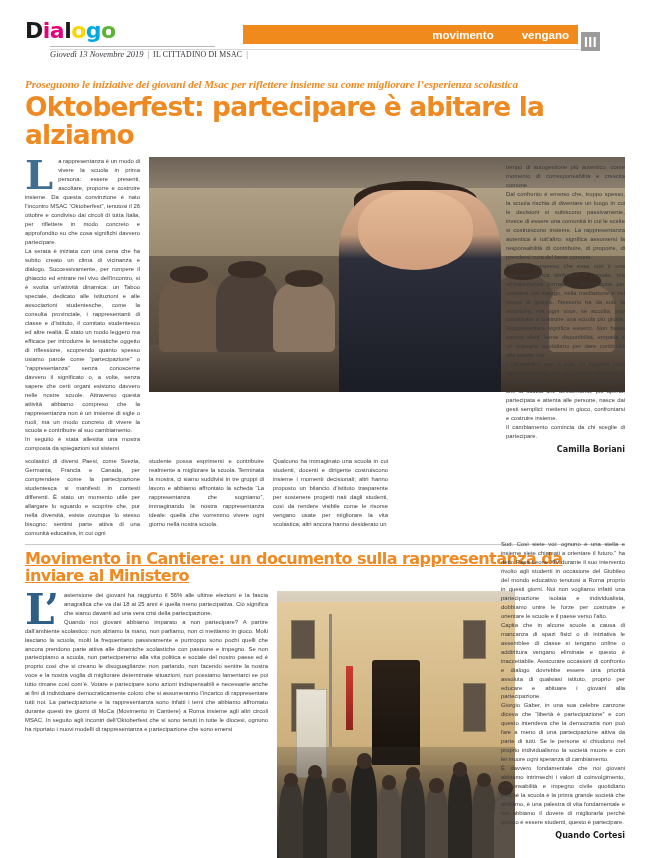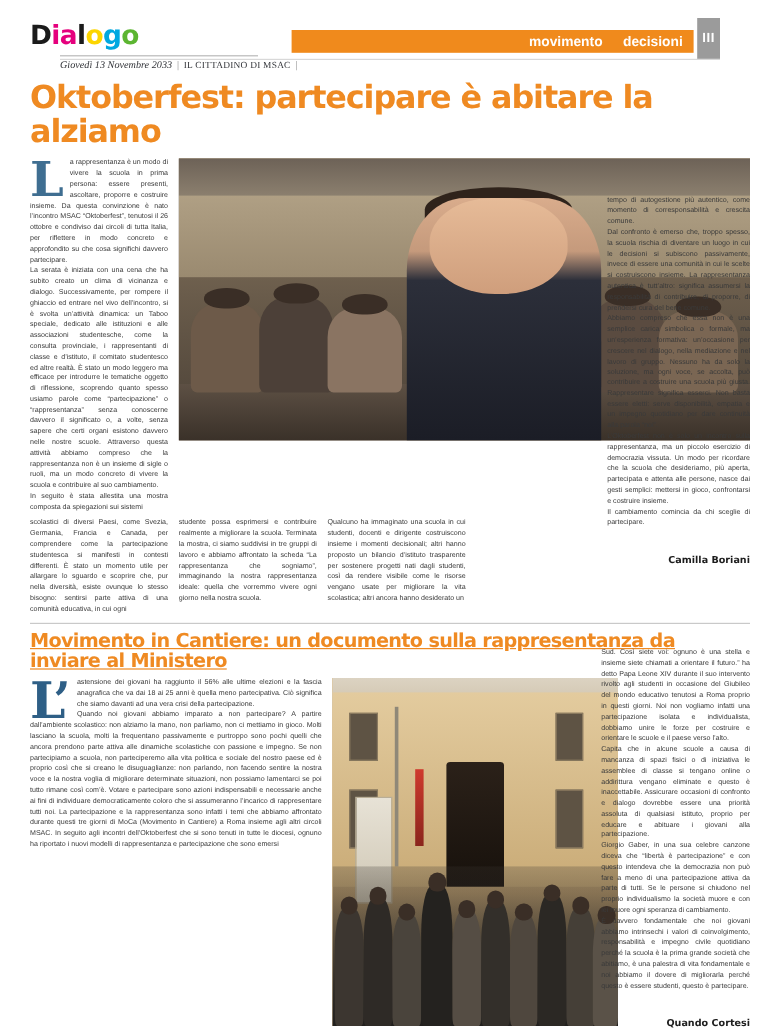--- a/index.html
+++ b/index.html
@@ -73,29 +73,29 @@
     width:335px;
     background:#f08a1c;
     color:#ffffff;
     display:flex;
     align-items:center;
     justify-content:flex-end;
     padding-right:9px;
     box-sizing:border-box;
     font-size:11.5px;
     font-weight:700;
-    gap:17px;
+    gap:28px;
   }
   .page-num{
     position:absolute;
-    right:25px; top:15px;
-    height:34px;width:19px;
+    right:25px; top:32px;
+    height:19px;width:19px;
     background:#9b9b9b;
     color:#ffffff;
-    font-size:11px;
+    font-size:14px;
     font-weight:700;
     display:flex;align-items:center;justify-content:center;
     letter-spacing:0.5px;
   }
   .head-underline{
     position:absolute;
     left:25px;right:25px;top:49px;
     height:1px;background:#d8d8d8;
   }
 
@@ -167,21 +167,21 @@
     display:flex;
     gap:9px;
     margin-top:4px;
   }
 
   .byline{
     text-align:right;
     font-weight:700;
     font-size:8px;
     color:#1d1d1d;
-    margin-top:20px;
+    margin-top:3px;
     font-family:"DejaVu Sans", sans-serif;
   }
 
   .divider{
     border-top:1px solid #c9c9c9;
     margin:7px 0 0 0;
   }
 
   
   .headline2{
@@ -292,32 +292,33 @@
 <body>
 
 <div class="page">
 
   <div class="masthead">
     <div class="logo">
       <span class="l-dark">D</span><span class="l-magenta">i</span><span class="l-magenta">a</span><span class="l-dark">l</span><span class="l-yellow">o</span><span class="l-cyan">g</span><span class="l-green">o</span>
     </div>
     <div class="logo-rule"></div>
     <div class="dateline">
-      <span>Giovedì 13 Novembre 2033</span><span class="sep">|</span><span class="paper">IL CITTADINO DI MSAC</span><span class="sep">|</span>
+      <span>Giovedì 13 Novembre 2019</span><span class="sep">|</span><span class="paper">IL CITTADINO DI MSAC</span><span class="sep">|</span>
     </div>
     <div class="head-underline"></div>
     <div class="section-tag">
       <span>movimento</span>
-      <span>decisioni</span>
+      <span>vengano</span>
     </div>
     <div class="page-num">III</div>
   </div>
 
   <div>
 
+    <div class="kicker">Proseguono le iniziative dei giovani del Msac per riflettere insieme su come migliorare l’esperienza scolastica</div>
     <div class="headline">
       <div>Oktoberfest: partecipare è abitare la alziamo</div>
     </div>
 
     <div class="a1-top">
 
       <div class="col w-col">
         <p class="dropcap">La rappresentanza è un modo di vivere la scuola in prima persona: essere presenti, ascoltare, proporre e costruire insieme. Da questa convinzione è nato l’incontro MSAC “Oktoberfest”, tenutosi il 26 ottobre e condiviso dai circoli di tutta Italia, per riflettere in modo concreto e approfondito su che cosa significhi davvero partecipare.</p>
         <p>La serata è iniziata con una cena che ha subito creato un clima di vicinanza e dialogo. Successivamente, per rompere il ghiaccio ed entrare nel vivo dell’incontro, si è svolta un’attività dinamica: un Taboo speciale, dedicato alle istituzioni e alle associazioni studentesche, come la consulta provinciale, i rappresentanti di classe e d’istituto, il comitato studentesco ed altre realtà. È stato un modo leggero ma efficace per introdurre le tematiche oggetto di riflessione, scoprendo quanto spesso usiamo parole come “partecipazione” o “rappresentanza” senza conoscerne davvero il significato o, a volte, senza sapere che certi organi esistono davvero nelle nostre scuole. Attraverso questa attività abbiamo compreso che la rappresentanza non è un insieme di sigle o ruoli, ma un modo concreto di vivere la scuola e contribuire al suo cambiamento.</p>
         <p>In seguito è stata allestita una mostra composta da spiegazioni sui sistemi</p>

